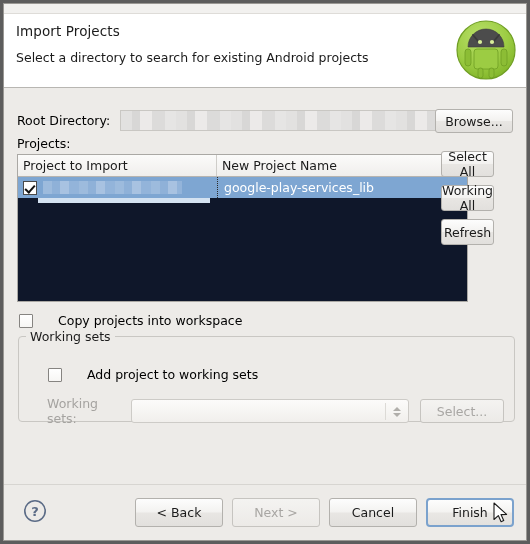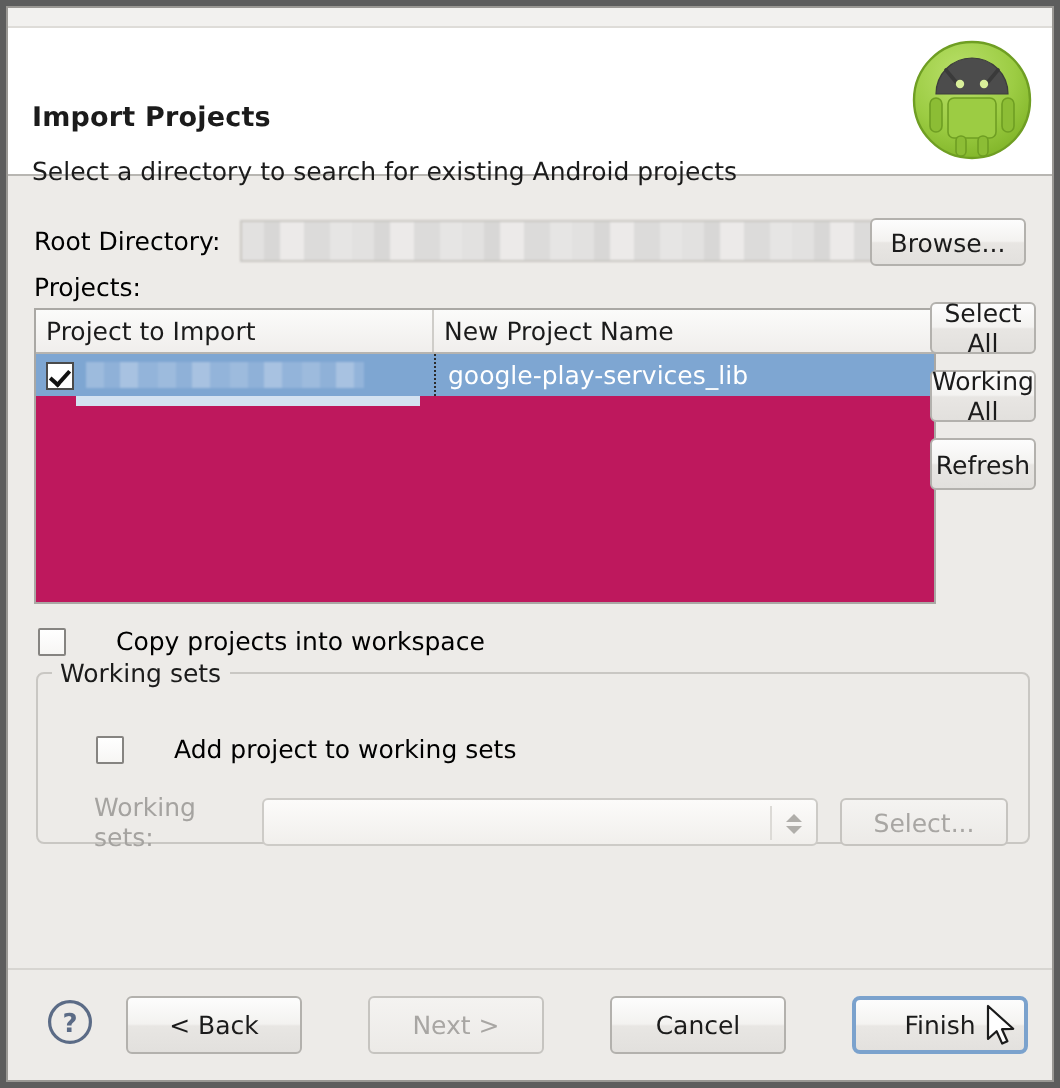--- a/index.html
+++ b/index.html
@@ -41,24 +41,23 @@
     position: relative;
     flex: none;
     height: 74px;
     background: #ffffff;
     border-bottom: 1px solid #b8b6b2;
     box-sizing: border-box;
     padding: 9px 12px 0 12px;
   }
   .header-title {
     font-size: 13.5px;
-    font-weight: bold;
+    font-weight: normal;
     color: #1b1b1b;
     letter-spacing: 0.1px;
-    margin-top: 28px;
   }
   .header-sub {
     margin-top: 11px;
     font-size: 12.5px;
     color: #1b1b1b;
   }
   .android-logo {
     position: absolute;
     right: 9px;
     top: 5px;
@@ -111,21 +110,20 @@
     box-sizing: border-box;
     font-family: "DejaVu Sans", "Liberation Sans", sans-serif;
     font-size: 12.5px;
     color: #1b1b1b;
     text-align: center;
     cursor: default;
     display: flex;
     align-items: center;
     justify-content: center;
     padding: 0;
-    margin-left: 24px;
   }
   .btn.disabled {
     color: #a8a6a3;
     background: linear-gradient(to bottom, #f4f3f1 0%, #eceae7 100%);
     border-color: #c6c4c0;
   }
   .btn-browse {
     position: absolute;
     right: 0;
     top: -1px;
@@ -142,21 +140,21 @@
 
   
   .table {
     position: absolute;
     left: 13px;
     top: 66px;
     width: 451px;
     height: 148px;
     border: 1px solid #aaa8a4;
     box-sizing: border-box;
-    background: #be185d;
+    background: #0f172a;
     overflow: hidden;
   }
   .thead {
     display: flex;
     height: 21px;
     background: linear-gradient(to bottom, #fbfbfa 0%, #f0eeec 100%);
     border-bottom: 1px solid #b6b4b0;
   }
   .th {
     font-size: 12.5px;

